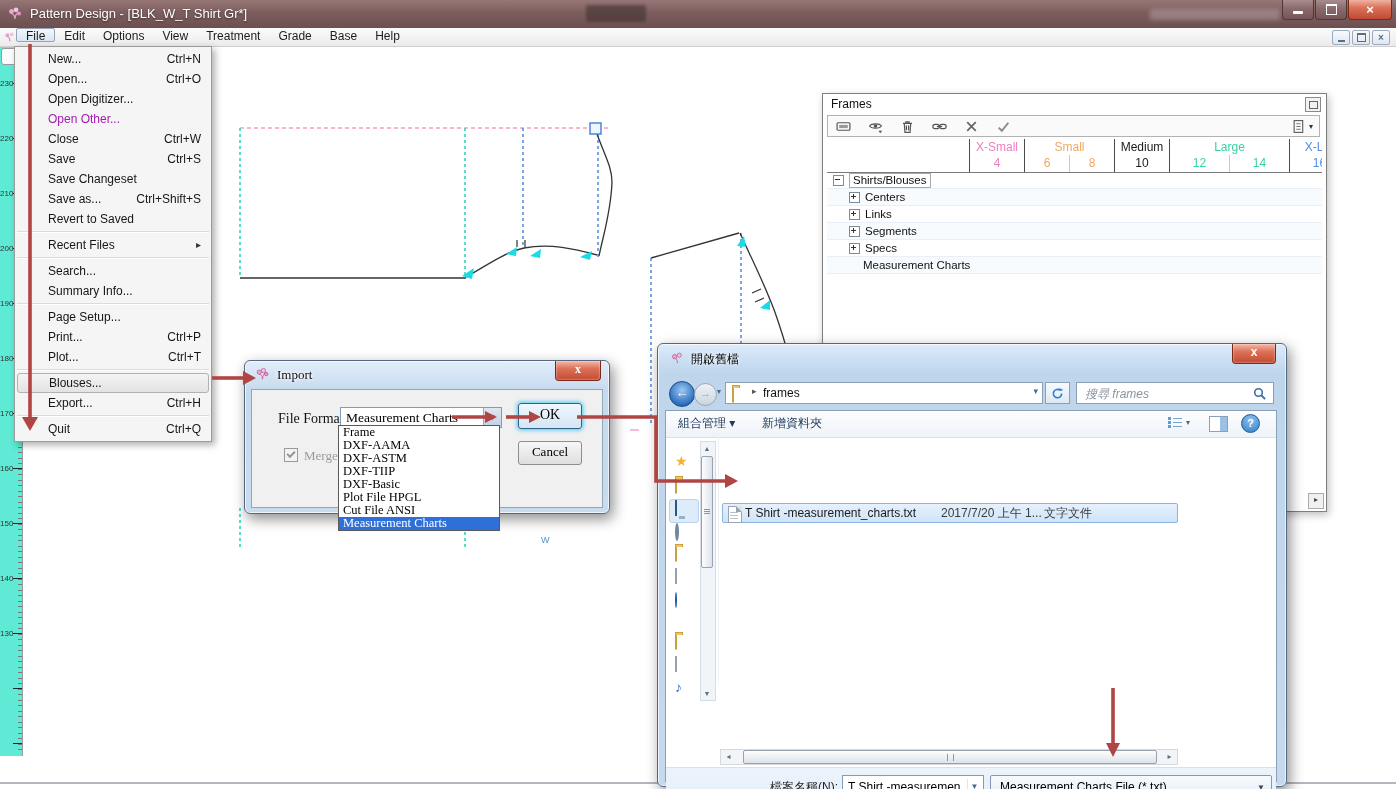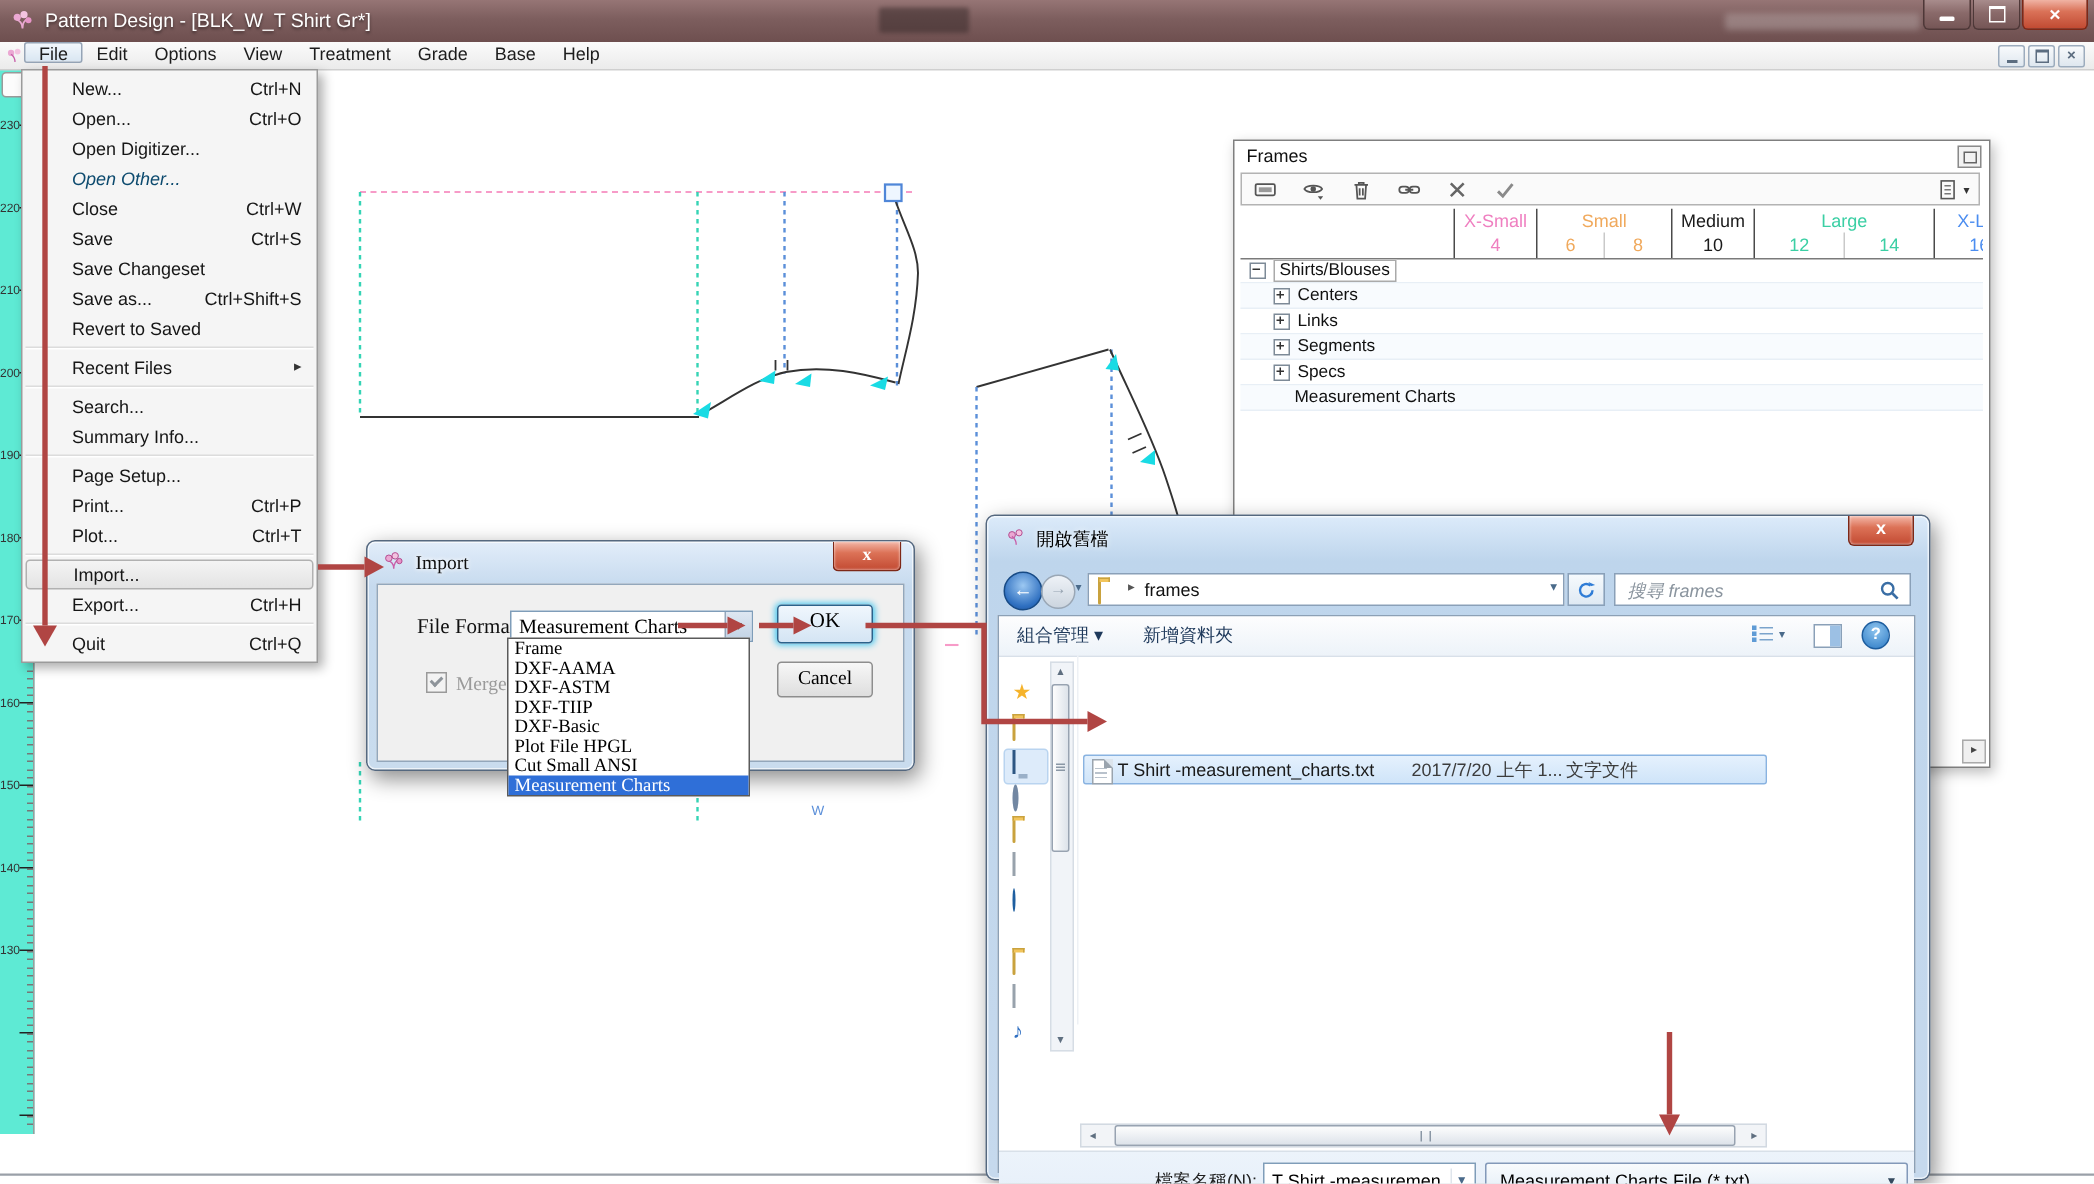--- a/index.html
+++ b/index.html
@@ -38,21 +38,21 @@
   .rt-min{position:absolute;right:0;width:4px;height:1px;background:#777;}
   .rt-maj{position:absolute;right:0;width:9px;height:1px;background:#222;}
   .rt-lab{position:absolute;left:0;width:13px;font-size:8px;color:#333;text-align:right;margin-top:-4px;}
   #tool-partial{left:1px;top:48px;width:17px;height:15px;border:1px solid #9a9a9a;border-radius:3px;background:#fcfcfc;z-index:2;}
   
   #pattern-canvas{left:0;top:0;z-index:1;}
   
   #file-menu{left:14px;top:46px;width:196px;background:#f5f5f5;border:1px solid #9b9b9b;
     box-shadow:3px 3px 7px rgba(0,0,0,.32);z-index:15;padding:2px 0;}
   .fm-item{height:20px;line-height:20px;padding:0 10px 0 33px;display:flex;justify-content:space-between;color:#161616;}
-  .fm-item.disabled{color:#0c4a6e;font-style:italic;}
+  .fm-item.disabled{color:#a21caf;}
   .fm-item.highlight{margin:0 2px;padding:0 8px 0 31px;border:1px solid #b1b1b1;border-radius:3px;
     background:linear-gradient(#f4f4f4,#e3e3e3);height:18px;line-height:18px;}
   .fm-sep{border-top:1px solid #dcdcdc;border-bottom:1px solid #fff;margin:2px 2px;}
   .fm-arrow{color:#333;font-size:10px;}
   
   #frames-panel{left:822px;top:93px;width:503px;height:417px;background:#fff;border:1px solid #7f7f7f;
     box-shadow:2px 3px 8px rgba(0,0,0,.25);z-index:5;}
   #frames-title{left:8px;top:3px;font-size:12px;color:#111;}
   #frames-restore{right:5px;top:3px;width:14px;height:13px;border:1px solid #8a8a8a;background:#f2f2f2;
     display:flex;align-items:center;justify-content:center;}
@@ -479,21 +479,21 @@
     <div class="fm-item">
       <span>Print...</span>
       <span>Ctrl+P</span>
     </div>
     <div class="fm-item">
       <span>Plot...</span>
       <span>Ctrl+T</span>
     </div>
     <div class="fm-sep"></div>
     <div class="fm-item highlight">
-      <span>Import...</span>
+      <span>Blouses...</span>
       <span></span>
     </div>
     <div class="fm-item">
       <span>Export...</span>
       <span>Ctrl+H</span>
     </div>
     <div class="fm-sep"></div>
     <div class="fm-item">
       <span>Quit</span>
       <span>Ctrl+Q</span>
@@ -623,21 +623,21 @@
     <div id="import-cancel" class="abs">Cancel</div>
   </div>
 </div>
 <div id="format-list" class="abs">
     <div class="fl-opt">Frame</div>
     <div class="fl-opt">DXF-AAMA</div>
     <div class="fl-opt">DXF-ASTM</div>
     <div class="fl-opt">DXF-TIIP</div>
     <div class="fl-opt">DXF-Basic</div>
     <div class="fl-opt">Plot File HPGL</div>
-    <div class="fl-opt">Cut Small ANSI</div>
+    <div class="fl-opt">Cut File ANSI</div>
     <div class="fl-opt selected">Measurement Charts</div>
   </div>
 
 <div id="open-dialog" class="abs aero">
   <svg id="od-title-icon" class="abs" viewBox="0 0 16 16">
     <circle cx="5" cy="6" r="2.4" fill="#eba8d3" stroke="#b34b8f" stroke-width=".7"></circle>
     <circle cx="10" cy="4.5" r="2.2" fill="#f3c3e0" stroke="#b34b8f" stroke-width=".7"></circle>
     <path d="M8,13 C8,9 6,8 5,7" stroke="#c95faa" fill="none"></path>
     </svg>
   <span id="od-title" class="abs cjk" style="text-shadow:0 0 4px #fff;">開啟舊檔</span>

